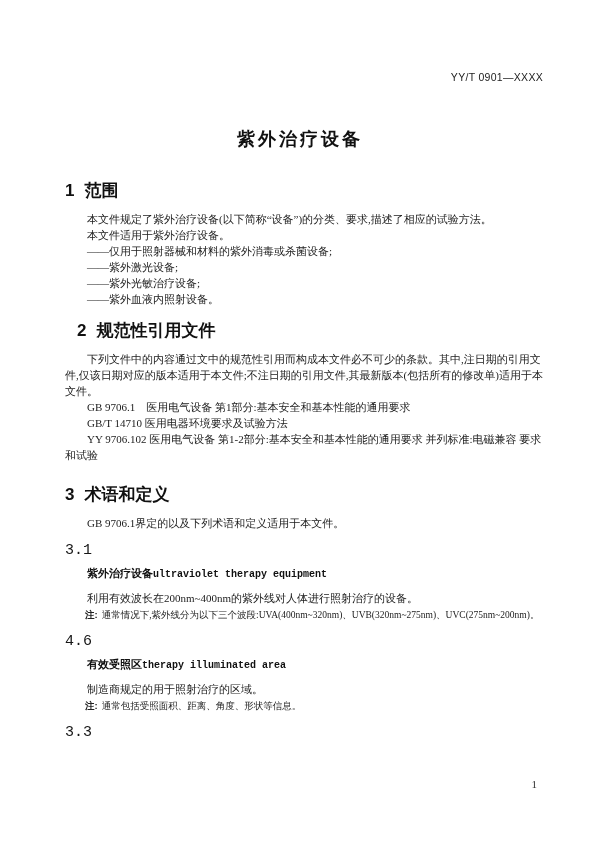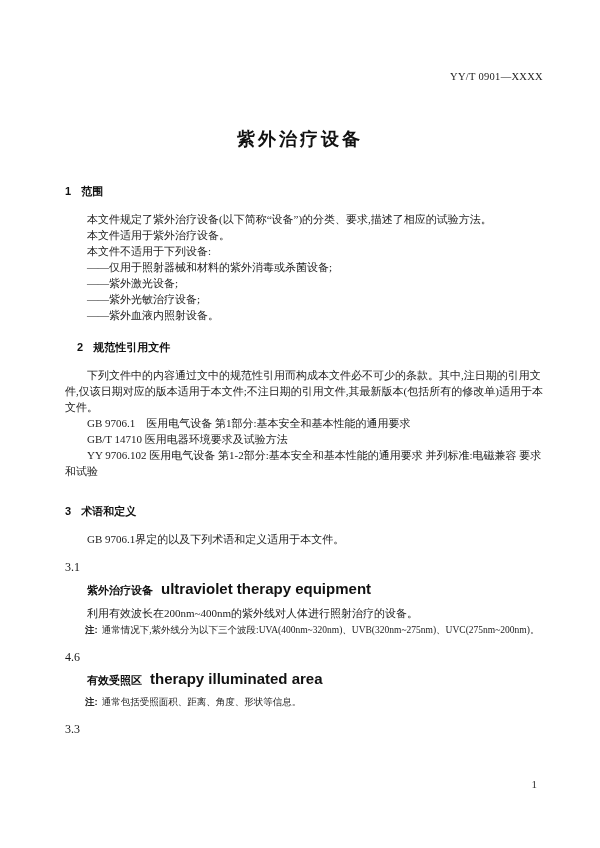--- a/index.html
+++ b/index.html
@@ -9,21 +9,21 @@
     height: 848px;
     background: #ffffff;
     font-family: "Liberation Serif", "DejaVu Serif", serif;
     color: #1b1b1b;
     overflow: hidden;
   }
   .doc-code {
     position: absolute;
     top: 71px;
     right: 57px;
-    font-family: Liberation Serif, serif;
+    font-family: Liberation Sans, sans-serif;
     font-size: 10.5px;
     letter-spacing: 0.3px;
     color: #222;
     text-align: center;
   }
   .doc-title {
     position: absolute;
     top: 127px;
     left: 0;
     width: 100%;
@@ -38,46 +38,45 @@
     position: absolute;
     left: 65px;
     top: 183px;
     width: 478px;
     font-size: 11px;
     line-height: 16px;
   }
   .sec-heading {
     font-family: "Liberation Sans", "DejaVu Sans", sans-serif;
     font-weight: bold;
-    font-size: 11px;
+    font-size: 17px;
     color: #111;
     margin: 0 0 12px 0;
   }
   .sec-heading .sec-num { margin-right: 10px; }
   .mt2 { margin-top: 16px; margin-left: 12px; }
   .mt3 { margin-top: 24px; }
   .bp { margin: 0; text-indent: 2em; font-family: Liberation Serif, serif; }
   .term-num {
     margin: 12px 0 6px 0;
-    font-family: Liberation Serif, serif;
-    font-size: 12px;
+    font-family: Liberation Mono, monospace;
+    font-size: 15px;
     color: #161616;
   }
   .term-line { margin: 0 0 7px 0; padding-left: 2em; }
   .term-cn {
     font-family: "Liberation Sans", "DejaVu Sans", sans-serif;
     font-weight: bold;
     font-size: 11px;
     color: #111;
   }
   .term-en {
-    font-family: Liberation Sans, sans-serif;
+    font-family: Liberation Mono, monospace;
     font-weight: bold;
-    font-size: 15px;
-    margin-left: 8px;
+    font-size: 10px;
     color: #111;
   }
   .note {
     margin: 2px 0 0 0;
     padding-left: 20px;
     font-size: 9.5px;
     line-height: 13px;
     color: #222;
   }
   .note-label {
@@ -102,21 +101,20 @@
 
   <div class="doc-title">紫外治疗设备</div>
 
   <div class="content">
 
     <div class="sec-heading">
       <span class="sec-num">1</span><span class="sec-title">范围</span>
     </div>
     <p class="bp">本文件规定了紫外治疗设备(以下简称“设备”)的分类、要求,描述了相应的试验方法。</p>
     <p class="bp">本文件适用于紫外治疗设备。</p>
-    <p class="bp">本文件不适用于下列设备:</p>
     <p class="bp">——仅用于照射器械和材料的紫外消毒或杀菌设备;</p>
     <p class="bp">——紫外激光设备;</p>
     <p class="bp">——紫外光敏治疗设备;</p>
     <p class="bp">——紫外血液内照射设备。</p>
 
     <div class="sec-heading mt2">
       <span class="sec-num">2</span><span class="sec-title">规范性引用文件</span>
     </div>
     <p class="bp">下列文件中的内容通过文中的规范性引用而构成本文件必不可少的条款。其中,注日期的引用文件,仅该日期对应的版本适用于本文件;不注日期的引用文件,其最新版本(包括所有的修改单)适用于本文件。</p>
     <p class="bp">GB 9706.1　医用电气设备 第1部分:基本安全和基本性能的通用要求</p>
@@ -134,20 +132,21 @@
     </div>
     <p class="bp">利用有效波长在200nm~400nm的紫外线对人体进行照射治疗的设备。</p>
     <p class="note">
       <span class="note-label">注:</span><span class="note-text">通常情况下,紫外线分为以下三个波段:UVA(400nm~320nm)、UVB(320nm~275nm)、UVC(275nm~200nm)。</span>
     </p>
 
     <div class="term-num">4.6</div>
     <div class="term-line">
       <span class="term-cn">有效受照区</span><span class="term-en">therapy illuminated area</span>
     </div>
+    <p class="bp">制造商规定的用于照射治疗的区域。</p>
     <p class="note">
       <span class="note-label">注:</span><span class="note-text">通常包括受照面积、距离、角度、形状等信息。</span>
     </p>
 
     <div class="term-num">3.3</div>
 
   </div>
 
   <div class="page-number">1</div>
 

